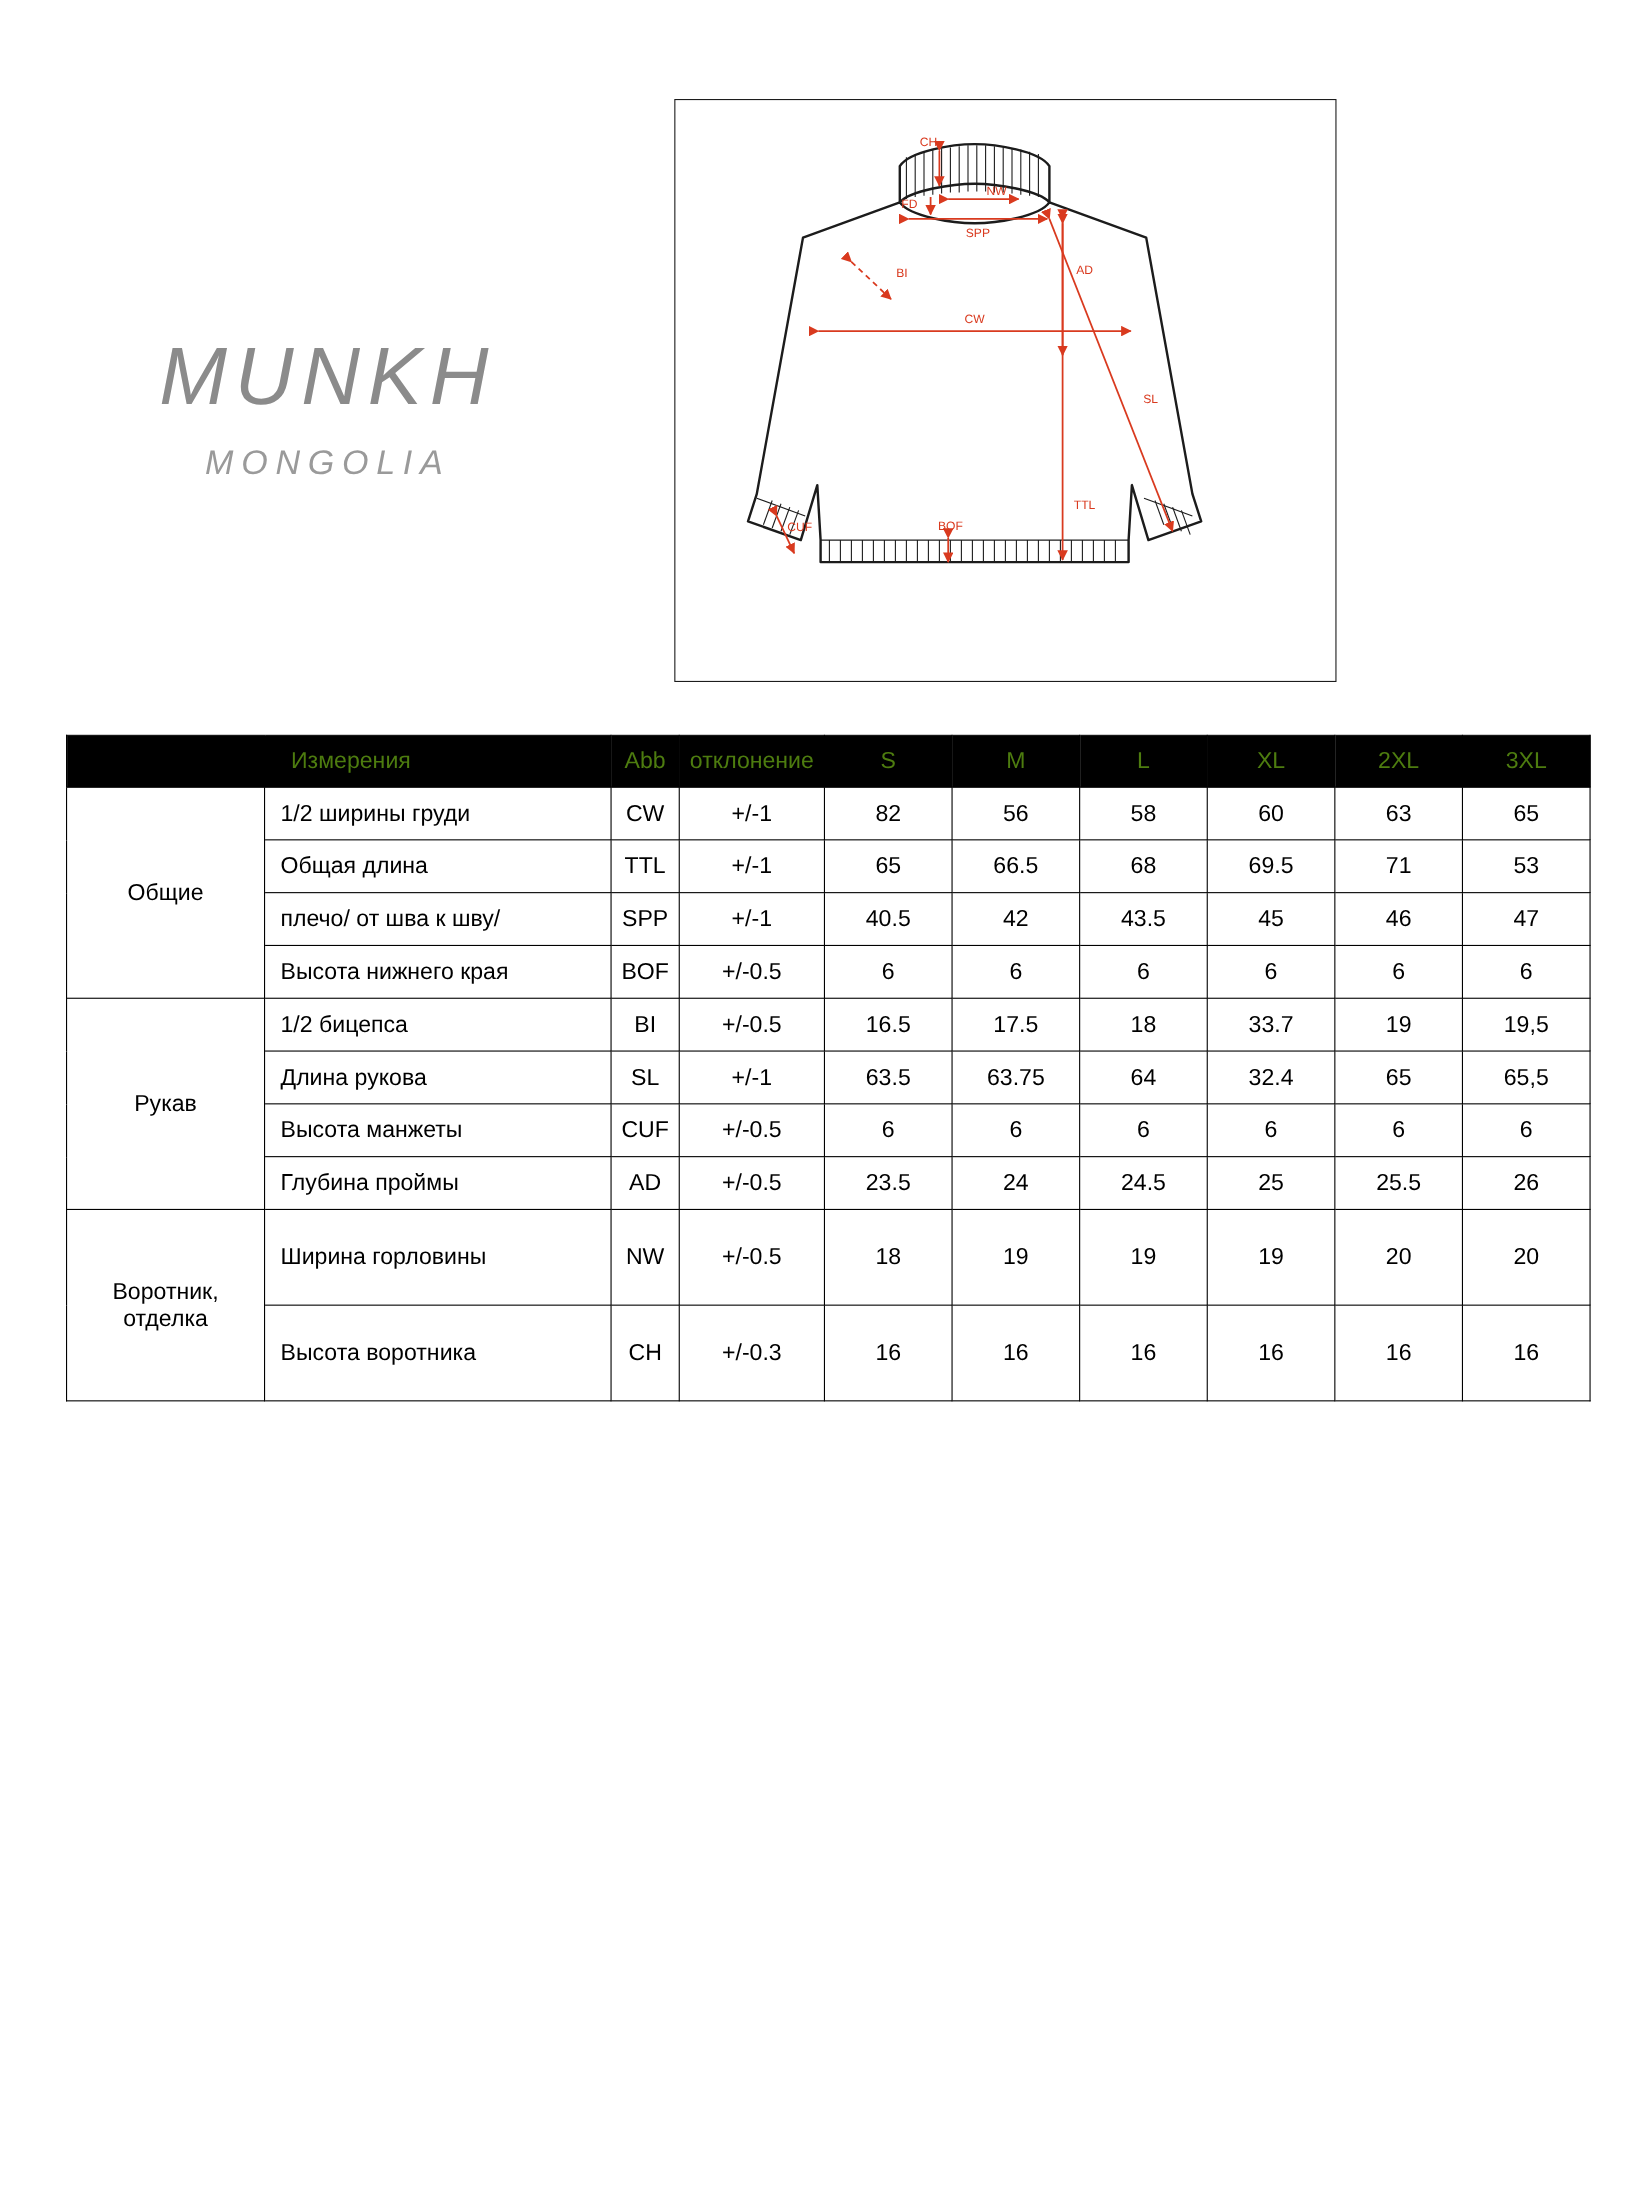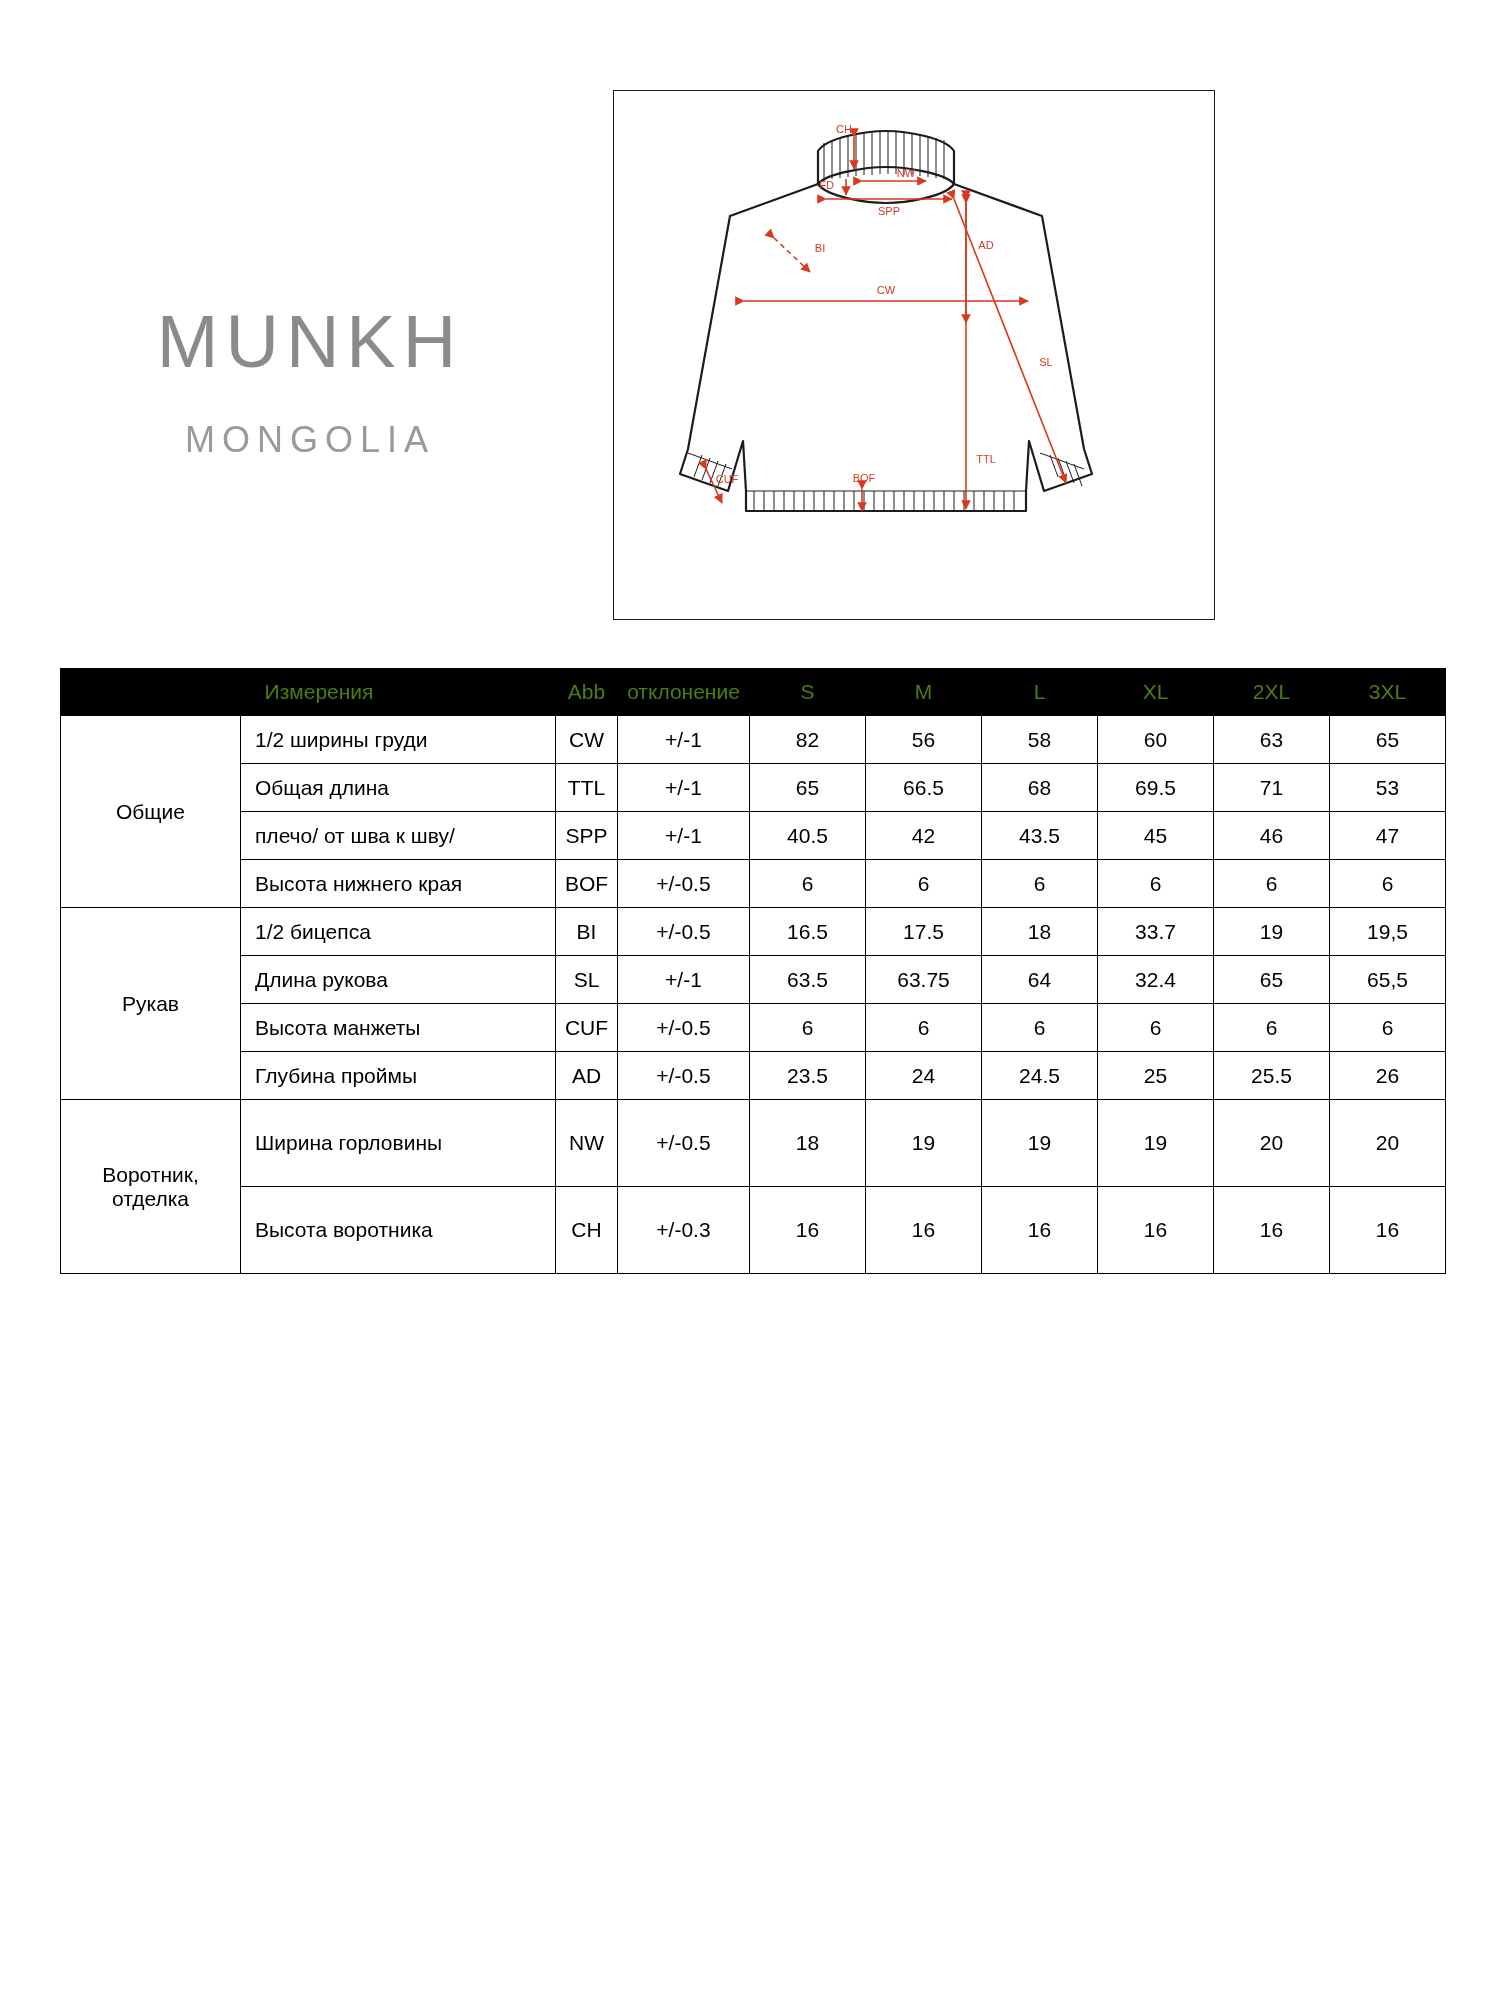--- a/index.html
+++ b/index.html
@@ -18,36 +18,37 @@
 
   .page {
     position: relative;
     width: 1500px;
     height: 2000px;
   }
 
   
   .brand {
     position: absolute;
-    left: 110px;
+    left: 98px;
     top: 305px;
     width: 400px;
     text-align: center;
+    font-style: italic;
   }
   .brand-name {
     font-size: 74px;
     letter-spacing: 7px;
     color: #8b8b8b;
     font-weight: 400;
     line-height: 1;
     font-family: "Liberation Sans", sans-serif;
   }
   .brand-sub {
-    margin-top: 40px;
-    font-size: 36px;
+    margin-top: 24px;
+    font-size: 31px;
     letter-spacing: 7px;
     color: #9a9a9a;
     font-weight: 400;
   }
 
   
   .tech-box {
     position: absolute;
     left: 613px;
     top: 90px;

